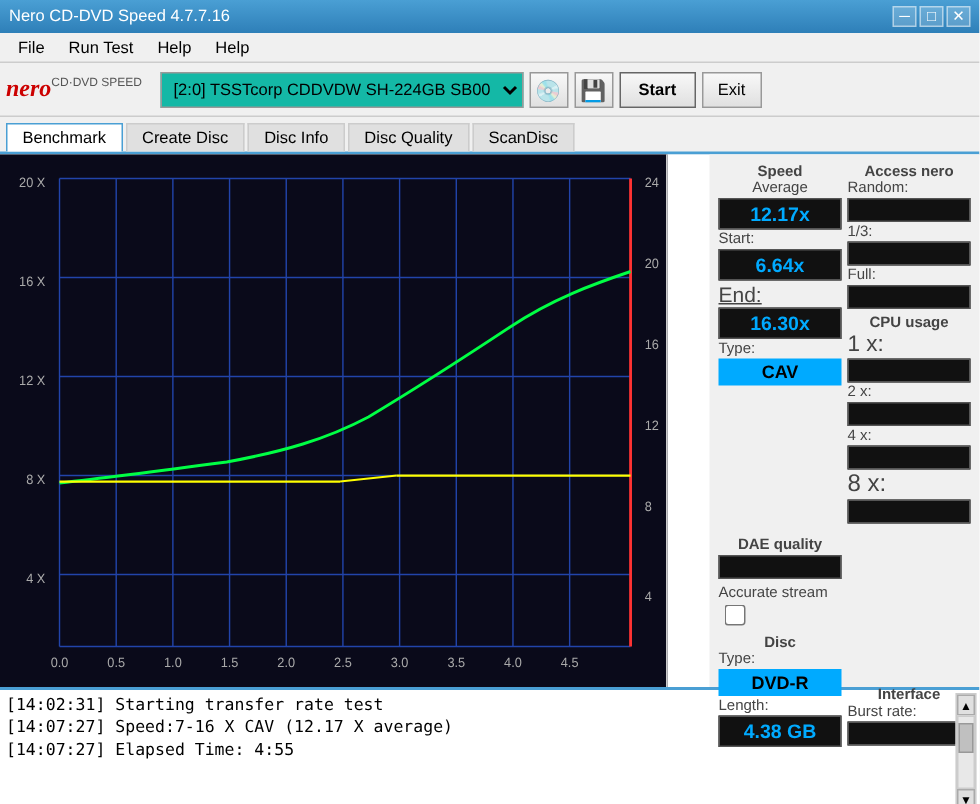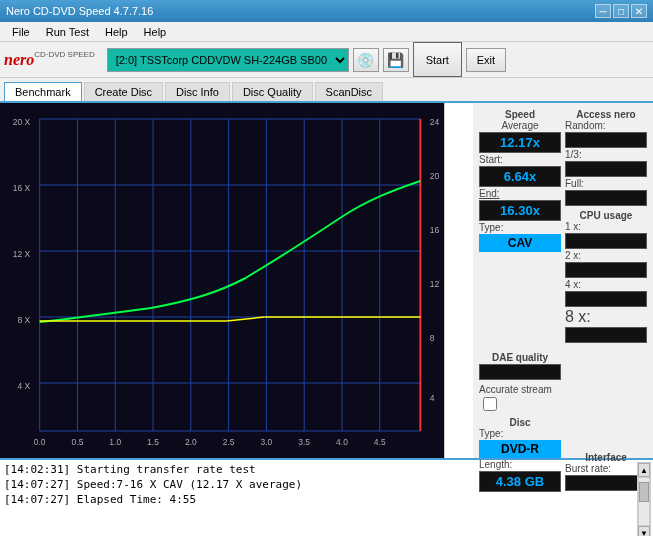--- a/index.html
+++ b/index.html
@@ -78,27 +78,27 @@
     }
     .toolbar-icon-btn {
       width: 26px; height: 24px;
       border: 1px solid #999;
       background: linear-gradient(to bottom, #f8f8f8, #e0e0e0);
       cursor: pointer;
       display: flex; align-items: center; justify-content: center;
       font-size: 14px;
     }
     .toolbar-start-btn {
-      height: 35px;
+      height: 24px;
       padding: 2px 12px;
       font-size: 11px;
       border: 1px solid #666;
       background: linear-gradient(to bottom, #f8f8f8, #e0e0e0);
       cursor: pointer;
-      font-weight: normal;
+      font-weight: bold;
     }
 
     
     .tabs {
       display: flex;
       padding: 4px 4px 0;
       background: #f0f0f0;
       border-bottom: 2px solid #4a9fd4;
     }
     .tab {
@@ -376,37 +376,37 @@
     <div class="panel-section">
 
       <div class="panel-col">
         <div class="panel-label">Speed</div>
         <div class="panel-label-sm">Average</div>
         <div class="panel-value">12.17x</div>
         <div style="display:flex;gap:2px;align-items:center;">
           <span style="font-size:10px;color:#444;">Start:</span>
         </div>
         <div class="panel-value">6.64x</div>
-        <div style="font-size:10px;color:#444;text-decoration:underline;">End:</div>
+        <div style="font-size:14px;color:#444;text-decoration:underline;">End:</div>
         <div class="panel-value">16.30x</div>
         <div style="font-size:10px;color:#444;">Type:</div>
         <div class="panel-value-cav">CAV</div>
       </div>
 
       <div class="panel-col">
         <div class="panel-label">Access nero</div>
         <div style="font-size:10px;color:#444;">Random:</div>
         <div class="panel-value-empty"></div>
         <div style="font-size:10px;color:#444;">1/3:</div>
         <div class="panel-value-empty"></div>
         <div style="font-size:10px;color:#444;">Full:</div>
         <div class="panel-value-empty"></div>
 
         <div class="panel-label" style="margin-top:4px;">CPU usage</div>
-        <div style="font-size:10px;color:#444;">1 x:</div>
+        <div style="font-size:15px;color:#444;">1 x:</div>
         <div class="panel-value-empty"></div>
         <div style="font-size:10px;color:#444;">2 x:</div>
         <div class="panel-value-empty"></div>
         <div style="font-size:10px;color:#444;">4 x:</div>
         <div class="panel-value-empty"></div>
         <div style="font-size:16px;color:#444;">8 x:</div>
         <div class="panel-value-empty"></div>
       </div>
     </div>
 

